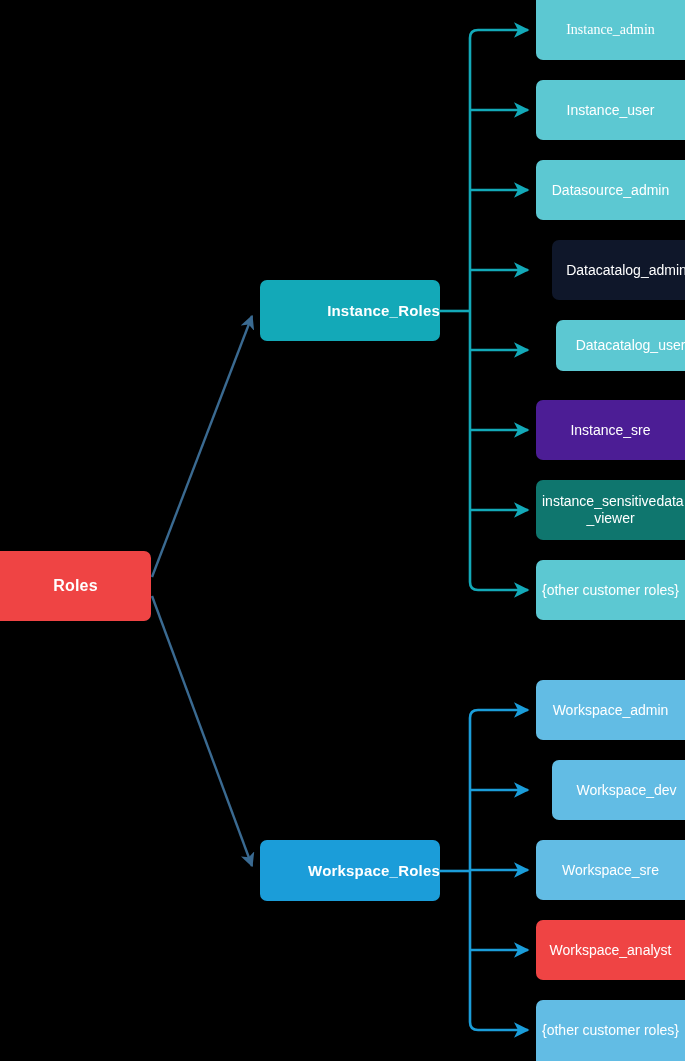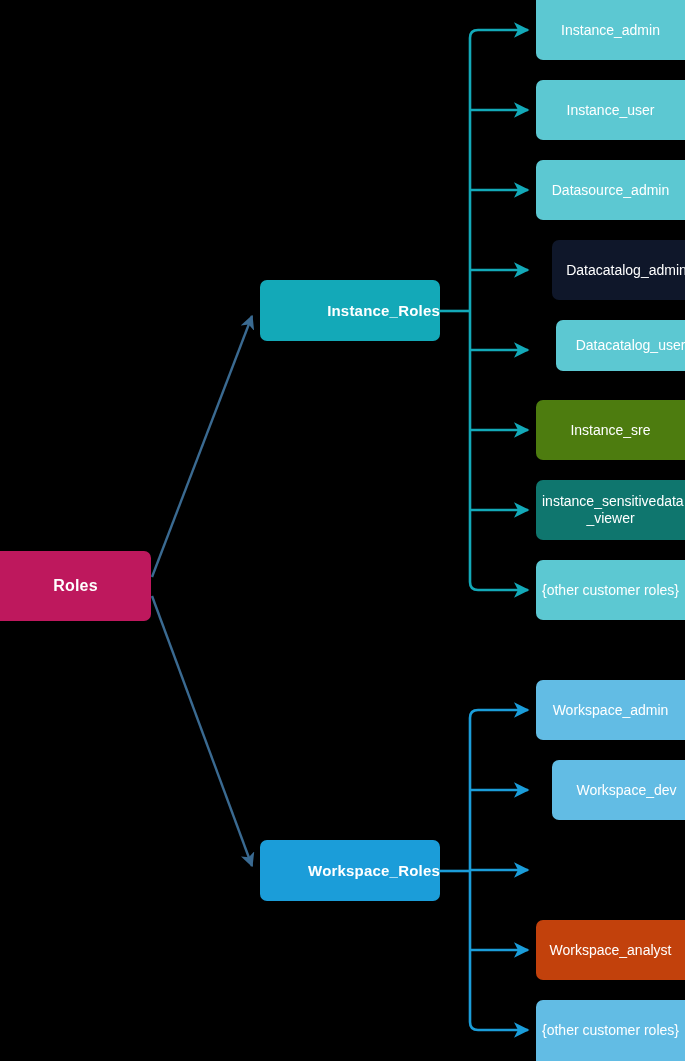--- a/index.html
+++ b/index.html
@@ -99,64 +99,67 @@
 
     <path d="M 470 718 L 470 1022" fill="none" stroke="#1b9dd9" stroke-width="2.6"></path>
 
     <path d="M 470 718 Q 470 710 478 710 L 528 710" fill="none" stroke="#1b9dd9" stroke-width="2.6" marker-end="url(#arrow-workspace)"></path>
     <path d="M 470 790 L 478 790 L 528 790" fill="none" stroke="#1b9dd9" stroke-width="2.6" marker-end="url(#arrow-workspace)"></path>
     <path d="M 470 870 L 478 870 L 528 870" fill="none" stroke="#1b9dd9" stroke-width="2.6" marker-end="url(#arrow-workspace)"></path>
     <path d="M 470 950 L 478 950 L 528 950" fill="none" stroke="#1b9dd9" stroke-width="2.6" marker-end="url(#arrow-workspace)"></path>
     <path d="M 470 1022 Q 470 1030 478 1030 L 528 1030" fill="none" stroke="#1b9dd9" stroke-width="2.6" marker-end="url(#arrow-workspace)"></path>
   </svg>
 
-  <div class="node node-root" style="left:0px; top:551px; width:151px; height:70px; background:#be185d; border-radius:0 7px 7px 0;">
+  <div class="node node-root" style="left:0px; top:551px; width:151px; height:70px; background:#ef4444; border-radius:0 7px 7px 0;">
     <span class="node-label">Roles</span>
   </div>
 
   <div class="node node-group" style="left:260px; top:280px; width:180px; height:61px; background:#13a9b8;">
     <span class="node-label">Instance_Roles</span>
   </div>
 
   <div class="node node-group" style="left:260px; top:840px; width:180px; height:61px; background:#1b9dd9;">
     <span class="node-label">Workspace_Roles</span>
   </div>
 
-  <div class="node node-leaf" style="left:536px; top:0px; width:149px; height:60px; background:#5cc8d2; border-radius:0 0 0 7px;">
+  <div class="node node-leaf" style="left:536px; top:0px; width:149px; height:60px; background:#5cc8d2; border-radius:0 0 0 7px;font-family:Liberation Serif, serif;">
     <span class="node-label">Instance_admin</span>
   </div>
   <div class="node node-leaf" style="left:536px; top:80px; width:149px; height:60px; background:#5cc8d2; border-radius:7px 0 0 7px;">
     <span class="node-label">Instance_user</span>
   </div>
   <div class="node node-leaf" style="left:536px; top:160px; width:149px; height:60px; background:#5cc8d2; border-radius:7px 0 0 7px;">
     <span class="node-label">Datasource_admin</span>
   </div>
   <div class="node node-leaf" style="left:552px; top:240px; width:149px; height:60px; background:#0f172a; border-radius:7px 0 0 7px;">
     <span class="node-label">Datacatalog_admin</span>
   </div>
   <div class="node node-leaf" style="left:556px; top:320px; width:149px; height:51px; background:#5cc8d2; border-radius:7px 0 0 7px;">
     <span class="node-label">Datacatalog_user</span>
   </div>
-  <div class="node node-leaf" style="left:536px; top:400px; width:149px; height:60px; background:#4d7c0f; border-radius:7px 0 0 7px;">
+  <div class="node node-leaf" style="left:536px; top:400px; width:149px; height:60px; background:#4c1d95; border-radius:7px 0 0 7px;">
     <span class="node-label">Instance_sre</span>
   </div>
   <div class="node node-leaf" style="left:536px; top:480px; width:149px; height:60px; background:#0f766e; border-radius:7px 0 0 7px;">
     <span class="node-label">instance_sensitivedata
 _viewer</span>
   </div>
   <div class="node node-leaf" style="left:536px; top:560px; width:149px; height:60px; background:#5cc8d2; border-radius:7px 0 0 7px;">
     <span class="node-label">{other customer roles}</span>
   </div>
 
   <div class="node node-leaf" style="left:536px; top:680px; width:149px; height:60px; background:#62bce4; border-radius:7px 0 0 7px;">
     <span class="node-label">Workspace_admin</span>
   </div>
   <div class="node node-leaf" style="left:536px; top:760px; width:149px; height:60px; background:#62bce4; border-radius:7px 0 0 7px;margin-left:16px;">
     <span class="node-label">Workspace_dev</span>
   </div>
-  <div class="node node-leaf" style="left:536px; top:920px; width:149px; height:60px; background:#c2410c; border-radius:7px 0 0 7px;">
+  <div class="node node-leaf" style="left:536px; top:840px; width:149px; height:60px; background:#62bce4; border-radius:7px 0 0 7px;">
+    <span class="node-label">Workspace_sre</span>
+  </div>
+  <div class="node node-leaf" style="left:536px; top:920px; width:149px; height:60px; background:#ef4444; border-radius:7px 0 0 7px;">
     <span class="node-label">Workspace_analyst</span>
   </div>
   <div class="node node-leaf" style="left:536px; top:1000px; width:149px; height:61px; background:#62bce4; border-radius:7px 0 0 0;">
     <span class="node-label">{other customer roles}</span>
   </div>
 
 </div>
 
 </body></html>

